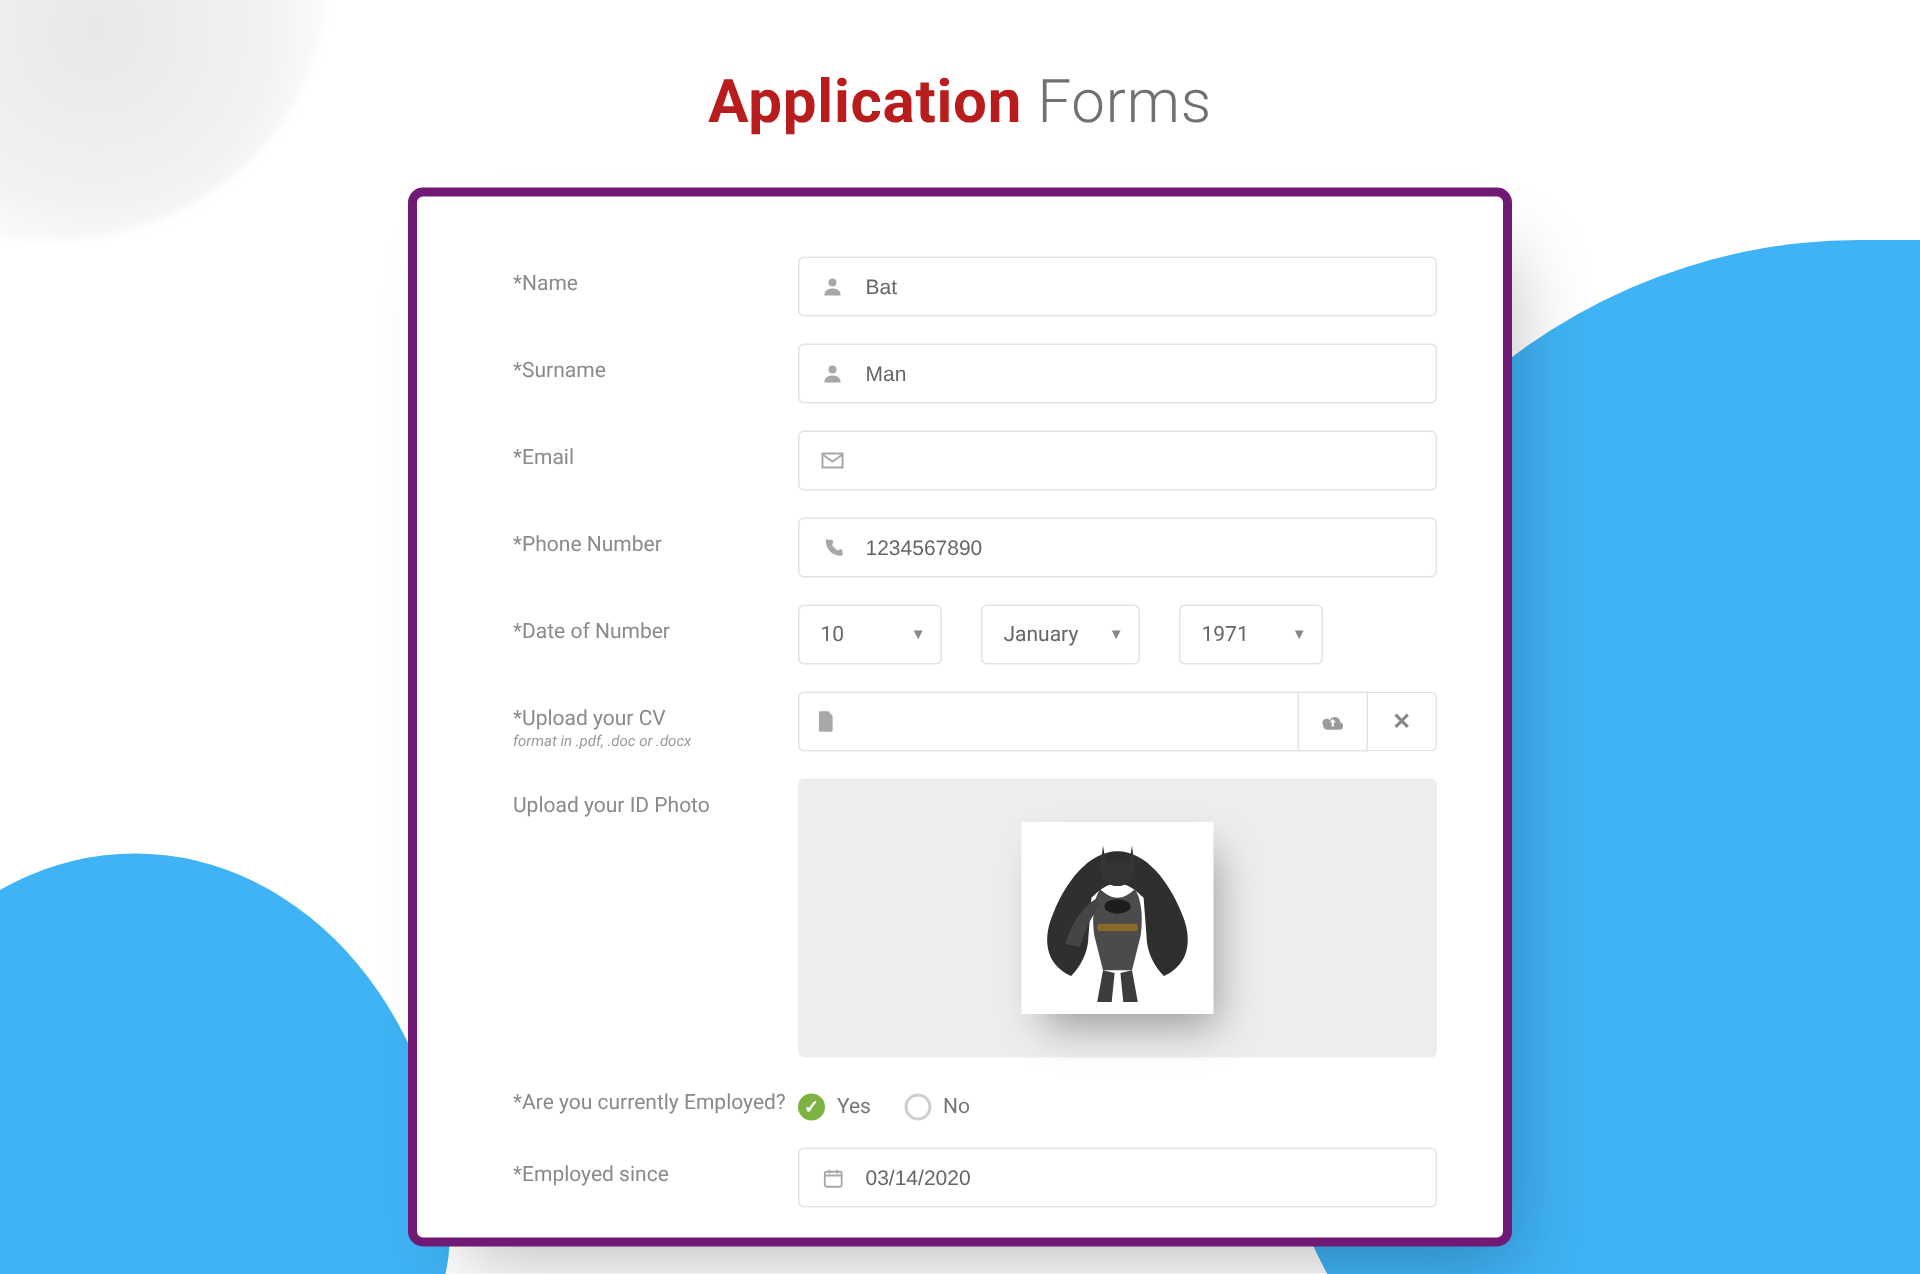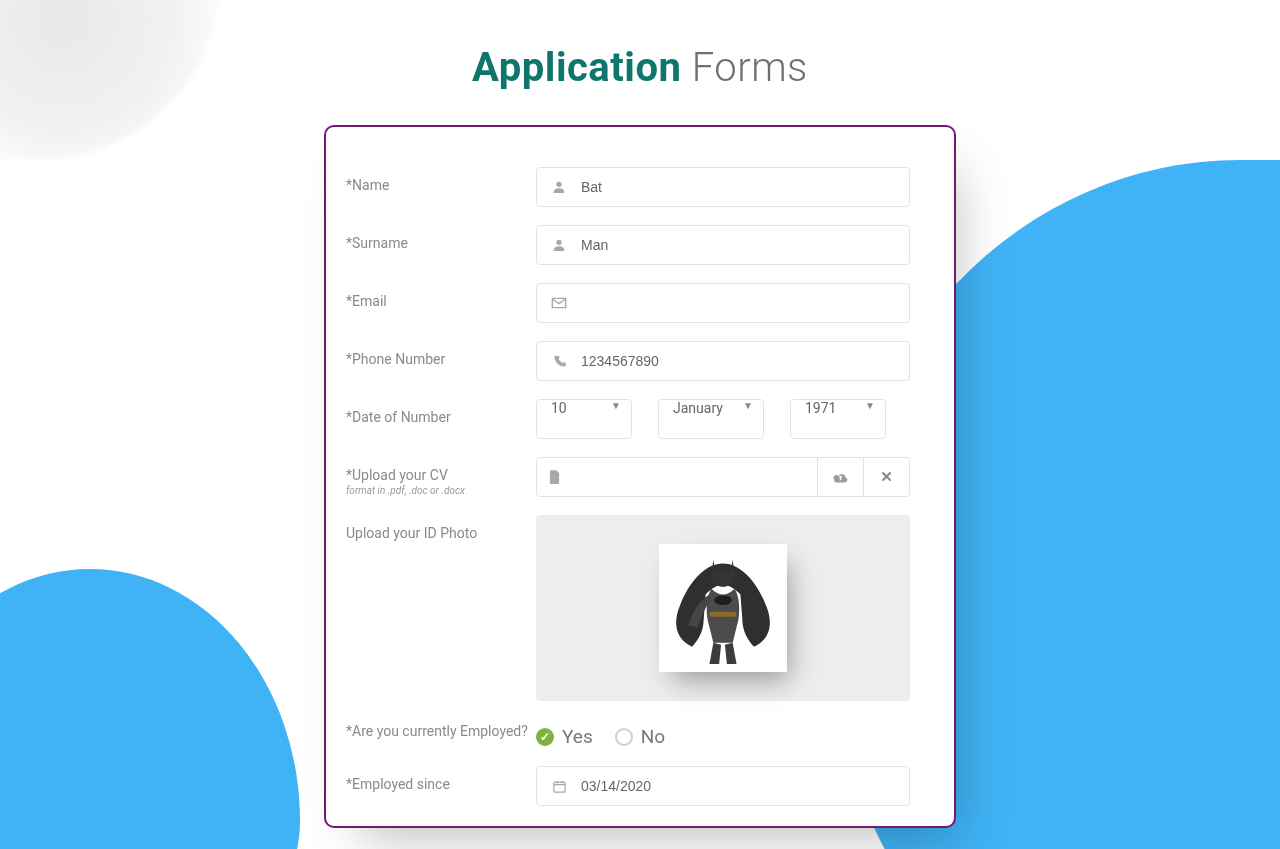--- a/index.html
+++ b/index.html
@@ -24,29 +24,29 @@
     border-bottom-left-radius: 200px 300px;
     z-index: 0;
   }
   .page-title {
     position: relative; z-index: 1;
     text-align: center; margin-top: 44px;
     font-size: 40px; letter-spacing: 0.5px;
     color: #707070;
     font-weight: 300;
   }
-  .page-title .strong { font-weight: 700; color: #0f766e; }
+  .page-title .strong { font-weight: 700; color: #b91c1c; }
   .card {
     position: relative; z-index: 2;
-    width: 632px; margin: 34px auto 0 auto;
+    width: 736px; margin: 34px auto 0 auto;
     background: #fff;
-    border: 2px solid #701a75;
+    border: 6px solid #701a75;
     border-radius: 10px;
     box-shadow: 18px 28px 48px -18px rgba(0,0,0,0.25);
-    padding: 40px 44px 20px 20px;
+    padding: 40px 44px 20px 64px;
   }
   .row { display: flex; align-items: flex-start; margin-bottom: 18px; }
   .label-col { width: 190px; padding-top: 10px; color: #8a8a8a; font-size: 14px; }
   .label-hint { font-size: 10px; font-style: italic; color: #9a9a9a; margin-top: 2px; }
   .input-col { flex: 1; }
   .input-wrap {
     display: flex; align-items: center;
     border: 1px solid #e3e3e3; border-radius: 4px;
     height: 40px; background: #fff; justify-content: space-between;
   }
@@ -56,21 +56,21 @@
   }
   .input-wrap input {
     flex: 1; border: none; outline: none; height: 100%;
     font-size: 14px; color: #666; background: transparent;
     padding-right: 12px;
   }
   .dob-row { display: flex; gap: 26px; }
   .select {
     position: relative;
     border: 1px solid #e3e3e3; border-radius: 4px; height: 40px;
-    display: flex; align-items: flex-start; padding: 0 28px 0 14px;
+    display: flex; align-items: center; padding: 0 28px 0 14px;
     font-size: 14px; color: #666; background: #fff;
   }
   .select .caret {
     position: absolute; right: 10px; color: #888; font-size: 10px;
   }
   .cv-row { display: flex; }
   .cv-text { flex: 1; border: 1px solid #e3e3e3; border-radius: 4px 0 0 4px; height: 40px; display:flex; align-items:center; padding-left:12px; color:#a8a8a8; }
   .cv-btn {
     width: 46px; height: 40px; border: 1px solid #e3e3e3; border-left: none;
     display: flex; align-items: center; justify-content: center; color: #9a9a9a; background:#fff;
@@ -79,21 +79,21 @@
   .photo-box {
     border-radius: 4px; background: #ededed; height: 186px;
     display: flex; align-items: center; justify-content: center;
   }
   .photo-thumb {
     width: 128px; height: 128px; background: #fff;
     box-shadow: 8px 14px 26px -6px rgba(0,0,0,0.35);
     padding: 6px; display:flex; align-items:center; justify-content:center;
   }
   .radio-row { display: flex; gap: 22px; align-items: center; padding-top: 6px; }
-  .radio-opt { display: flex; align-items: center; gap: 8px; font-size: 19px; color: #777; }
+  .radio-opt { display: flex; align-items: center; gap: 8px; font-size: 14px; color: #777; }
   .radio-circle {
     width: 18px; height: 18px; border-radius: 50%;
     border: 2px solid #cfcfcf; position: relative; display:inline-block;
   }
   .radio-circle.checked { border: none; background: #7cb342; }
   .radio-circle.checked::after {
     content: "✓"; color: #fff; font-size: 12px; position: absolute;
     top: 50%; left: 50%; transform: translate(-50%, -52%); font-weight:700;
   }
   svg { display: block; }

